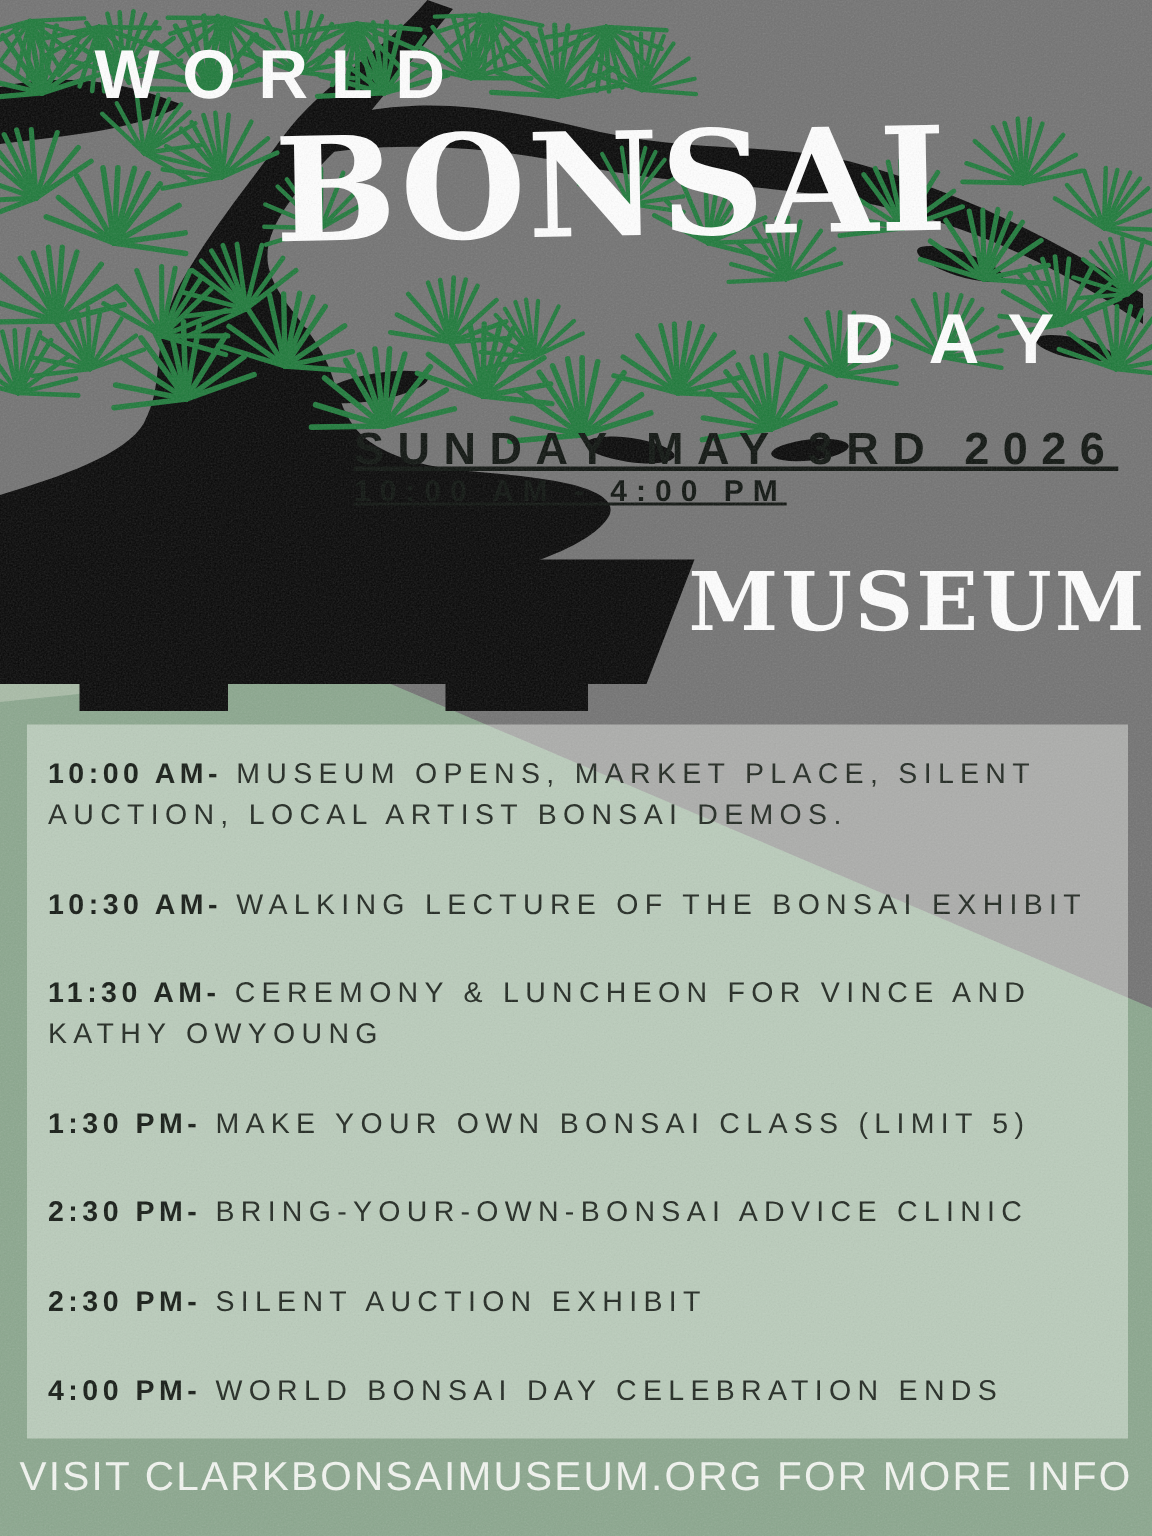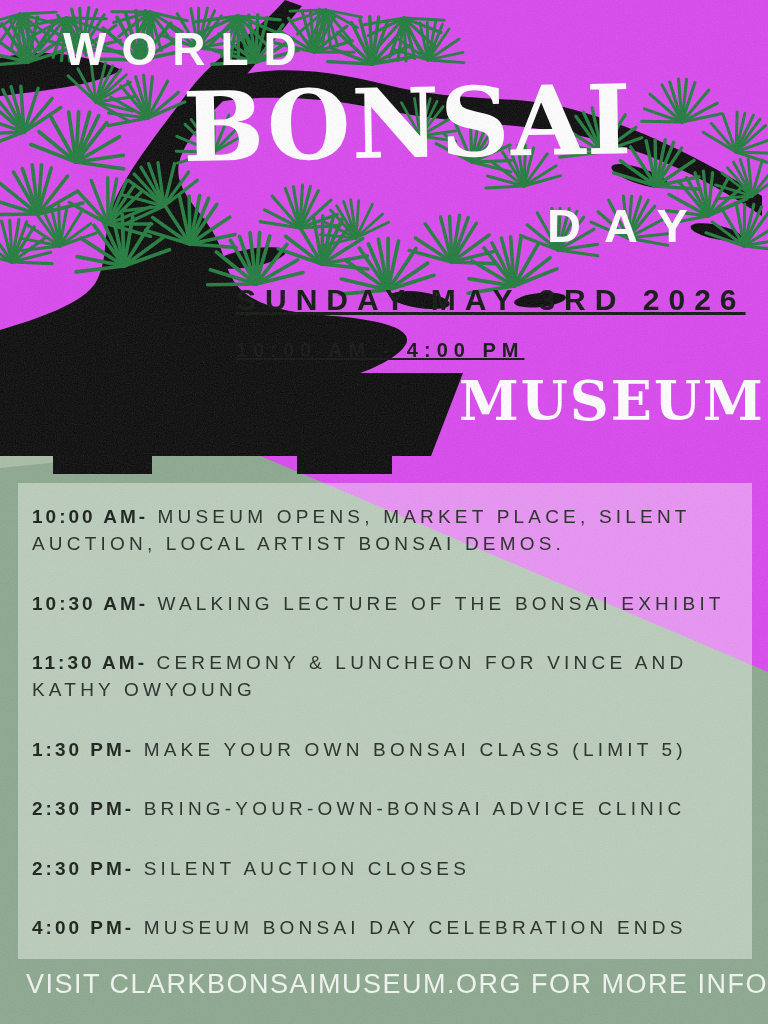--- a/index.html
+++ b/index.html
@@ -1,50 +1,50 @@
 <!DOCTYPE html>
 <html><head>
 <meta charset="utf-8">
 <style>
   html,body{margin:0;padding:0;background:#555;}
   .poster{
     position:relative;width:768px;height:1024px;overflow:hidden;
-    background:#d946ef;font-family:"Liberation Sans",sans-serif;
+    background:#737373;font-family:"Liberation Sans",sans-serif;
   }
   .abs{position:absolute;}
   
   .bg-green{left:0;top:0;width:768px;height:1024px;background:#8ba78e;
     clip-path:polygon(0 345px,768px 672px,768px 1024px,0 1024px);}
   .bg-wedge{left:0;top:0;width:200px;height:500px;background:#aec0ab;opacity:.85;
     clip-path:polygon(0 337px,118px 456px,0 468px);}
   
   .noise{left:0;top:0;width:768px;height:1024px;opacity:.17;pointer-events:none;z-index:40;}
   
   .tree{left:0;top:0;z-index:5;}
   
   .t-world{left:63px;top:22px;color:#fff;font-size:46px;font-weight:700;letter-spacing:15px;z-index:10;}
   .t-bonsai{left:183px;top:76px;color:#fff;font-family:"DejaVu Serif",serif;font-weight:700;
     font-size:96px;line-height:1;letter-spacing:1px;z-index:10;transform:rotate(-1deg);}
-  .t-day{left:547px;top:198px;color:#fff;font-size:47px;font-weight:700;letter-spacing:23px;z-index:10;}
+  .t-day{left:562px;top:198px;color:#fff;font-size:47px;font-weight:700;letter-spacing:23px;z-index:10;}
   .t-datewrap{left:236px;top:283px;width:520px;text-align:left;z-index:10;color:#0e130f;text-decoration:underline;}
   .t-date{font-size:30px;font-weight:700;letter-spacing:9px;white-space:nowrap;}
-  .t-time{font-size:20px;font-weight:700;letter-spacing:6px;margin-top:22px;white-space:nowrap;}
+  .t-time{font-size:20px;font-weight:700;letter-spacing:6px;margin-top:0;white-space:nowrap;}
   
   .t-clark{left:26px;top:376px;color:#fff;font-family:"DejaVu Serif",serif;font-weight:700;
     font-size:50px;line-height:1;letter-spacing:1px;z-index:12;white-space:nowrap;}
   .t-museum{left:459px;top:374px;color:#fff;font-family:"DejaVu Serif",serif;font-weight:700;
     font-size:54px;line-height:1;letter-spacing:2px;z-index:12;white-space:nowrap;}
   
   .panel{left:18px;top:483px;width:734px;height:476px;background:rgba(253,254,251,.42);z-index:20;
     box-sizing:border-box;padding:20px 12px 18px 14px;
     display:flex;flex-direction:column;justify-content:space-between;}
   .sch-item{color:#222922;font-size:19px;line-height:27px;letter-spacing:4.2px;font-weight:400;}
   .sch-time{font-weight:700;color:#151b15;letter-spacing:3px;}
   
-  .footer{left:0;top:969px;width:768px;text-align:right;color:#f3f6f1;
+  .footer{left:0;top:969px;width:768px;text-align:center;color:#f3f6f1;
     font-size:27px;font-weight:400;letter-spacing:1.5px;z-index:20;white-space:nowrap;}
 </style>
 </head>
 <body>
 
 <div class="poster">
 
   <div class="abs bg-green"></div>
   <div class="abs bg-wedge"></div>
 
@@ -153,23 +153,23 @@
 
       <div class="sch-item"><span class="sch-time">10:30 AM-</span> <span class="sch-desc">WALKING LECTURE OF THE BONSAI EXHIBIT</span></div>
 
       <div class="sch-item"><span class="sch-time">11:30 AM-</span> <span class="sch-desc">CEREMONY &amp; LUNCHEON FOR VINCE AND KATHY OWYOUNG</span></div>
 
       <div class="sch-item"><span class="sch-time">1:30 PM-</span> <span class="sch-desc">MAKE YOUR OWN BONSAI CLASS (LIMIT 5)</span></div>
 
 
       <div class="sch-item"><span class="sch-time">2:30 PM-</span> <span class="sch-desc">BRING-YOUR-OWN-BONSAI ADVICE CLINIC</span></div>
 
-      <div class="sch-item"><span class="sch-time">2:30 PM-</span> <span class="sch-desc">SILENT AUCTION CLOSES</span></div>
+      <div class="sch-item"><span class="sch-time">2:30 PM-</span> <span class="sch-desc">SILENT AUCTION EXHIBIT</span></div>
 
-      <div class="sch-item"><span class="sch-time">4:00 PM-</span> <span class="sch-desc">MUSEUM BONSAI DAY CELEBRATION ENDS</span></div>
+      <div class="sch-item"><span class="sch-time">4:00 PM-</span> <span class="sch-desc">WORLD BONSAI DAY CELEBRATION ENDS</span></div>
     </div>
 
   <div class="abs footer">VISIT CLARKBONSAIMUSEUM.ORG FOR MORE INFO</div>
 
   <svg class="abs noise" width="768" height="1024" aria-hidden="true">
     <filter id="nz">
         <feTurbulence type="fractalNoise" baseFrequency="0.9" numOctaves="2" stitchTiles="stitch"></feTurbulence>
         <feColorMatrix type="saturate" values="0"></feColorMatrix>
       </filter>
     <rect width="768" height="1024" filter="url(#nz)"></rect>

